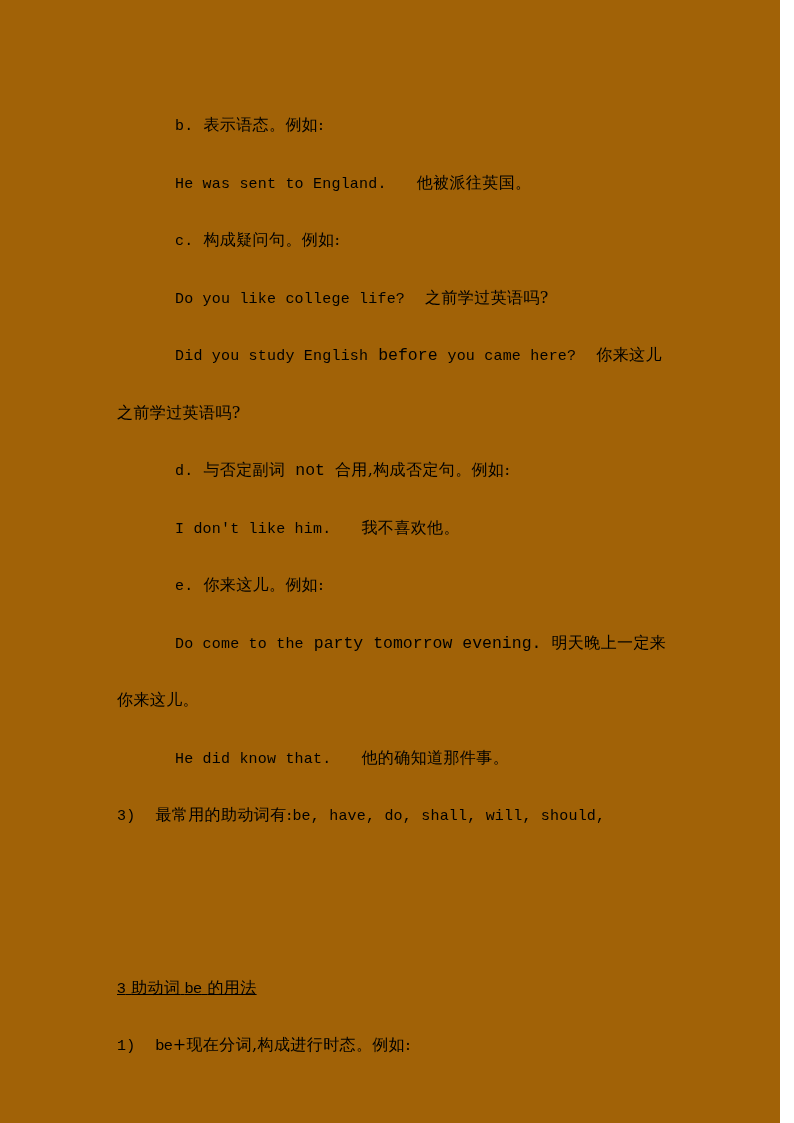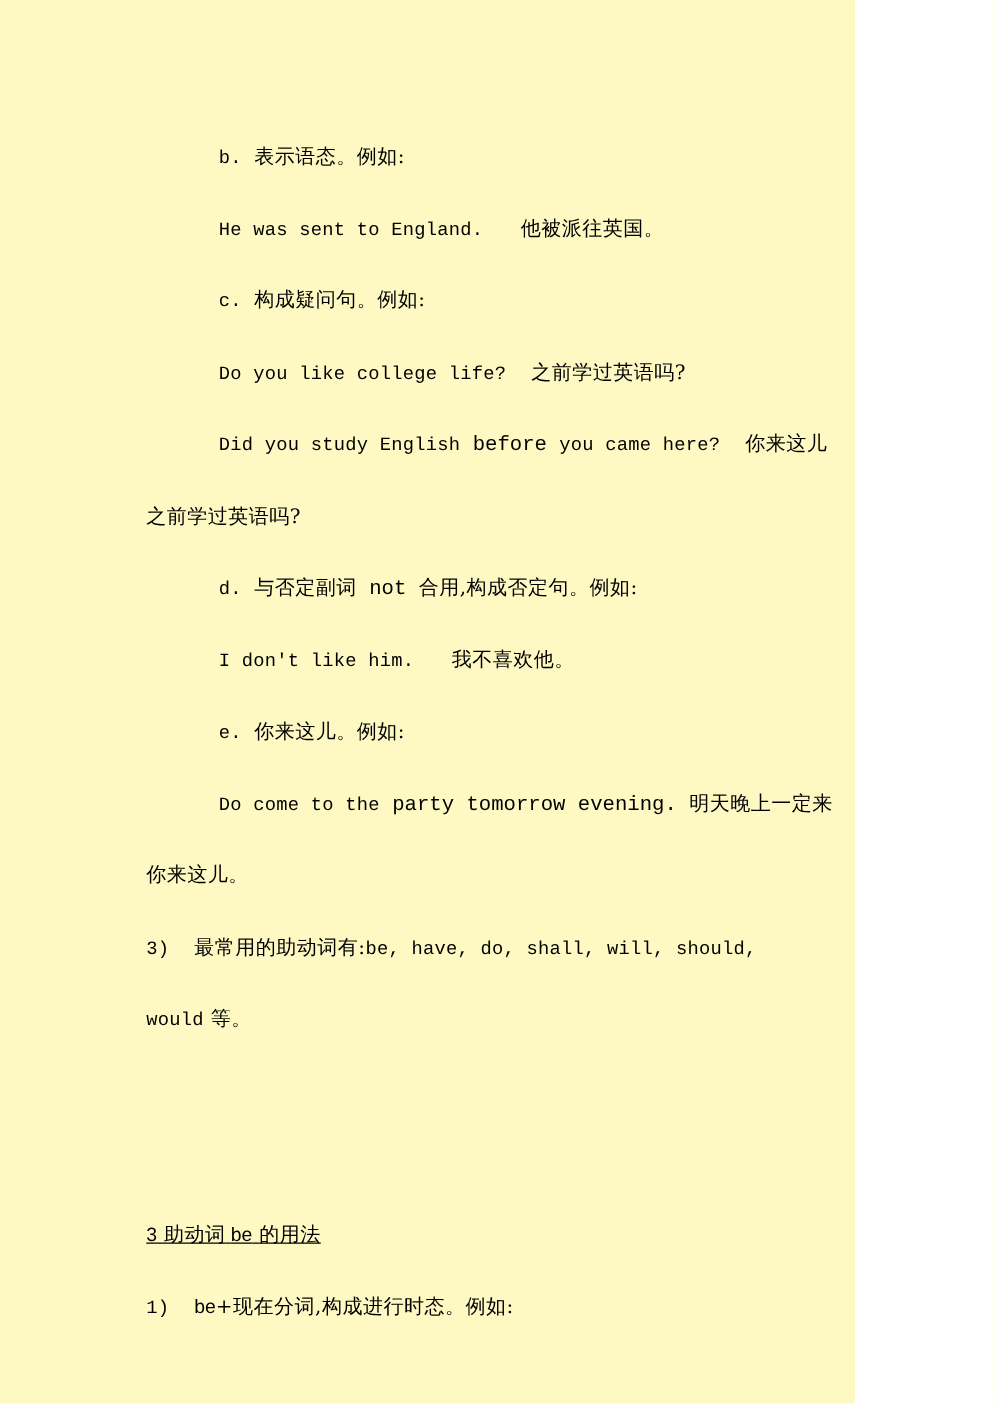--- a/index.html
+++ b/index.html
@@ -14,23 +14,23 @@
     overflow: hidden;
     font-family: "Liberation Serif", "DejaVu Serif", serif;
     color: #000000;
     -webkit-font-smoothing: antialiased;
   }
 
   .page {
     position: absolute;
     left: 0;
     top: 0;
-    width: 684px;
+    width: 780px;
     height: 1123px;
-    background: #fef9c3;
+    background: #a16207;
   }
 
   .content {
     position: absolute;
     left: 117px;
     top: 96px;
     width: 562px;
   }
 
   
@@ -139,28 +139,28 @@
     </div>
 
     <div class="line indent">
       <span class="en">Do come to the</span><span class="en-serif"> party tomorrow evening.</span><span class="gap-sm"></span><span class="cn">明天晚上一定来</span>
     </div>
 
     <div class="line flush">
       <span class="cn">你来这儿。</span>
     </div>
 
+    <div class="line indent">
+      <span class="en">He did know that.</span><span class="gap-lg"></span><span class="cn">他的确知道那件事。</span>
+    </div>
 
     <div class="line flush">
       <span class="en">3)</span><span class="gap-md"></span><span class="cn">最常用的助动词有:</span><span class="en">be, have, do, shall, will, should,</span>
     </div>
 
-    <div class="line flush">
-      <span class="en">would</span><span class="cn"> 等。</span>
-    </div>
 
     <div class="spacer"></div>
 
     <div class="heading">
       <span class="en-sans">3</span><span class="cn">&nbsp;</span><span class="cn">助动词</span><span class="en-sans">&nbsp;</span><span class="en-sans">be</span><span class="cn">&nbsp;</span><span class="cn">的用法</span>
     </div>
 
     <div class="line flush">
       <span class="en">1)</span><span class="gap-md"></span><span class="en-sans">be</span><span class="cn">+现在分词,构成进行时态。例如:</span>
     </div>

